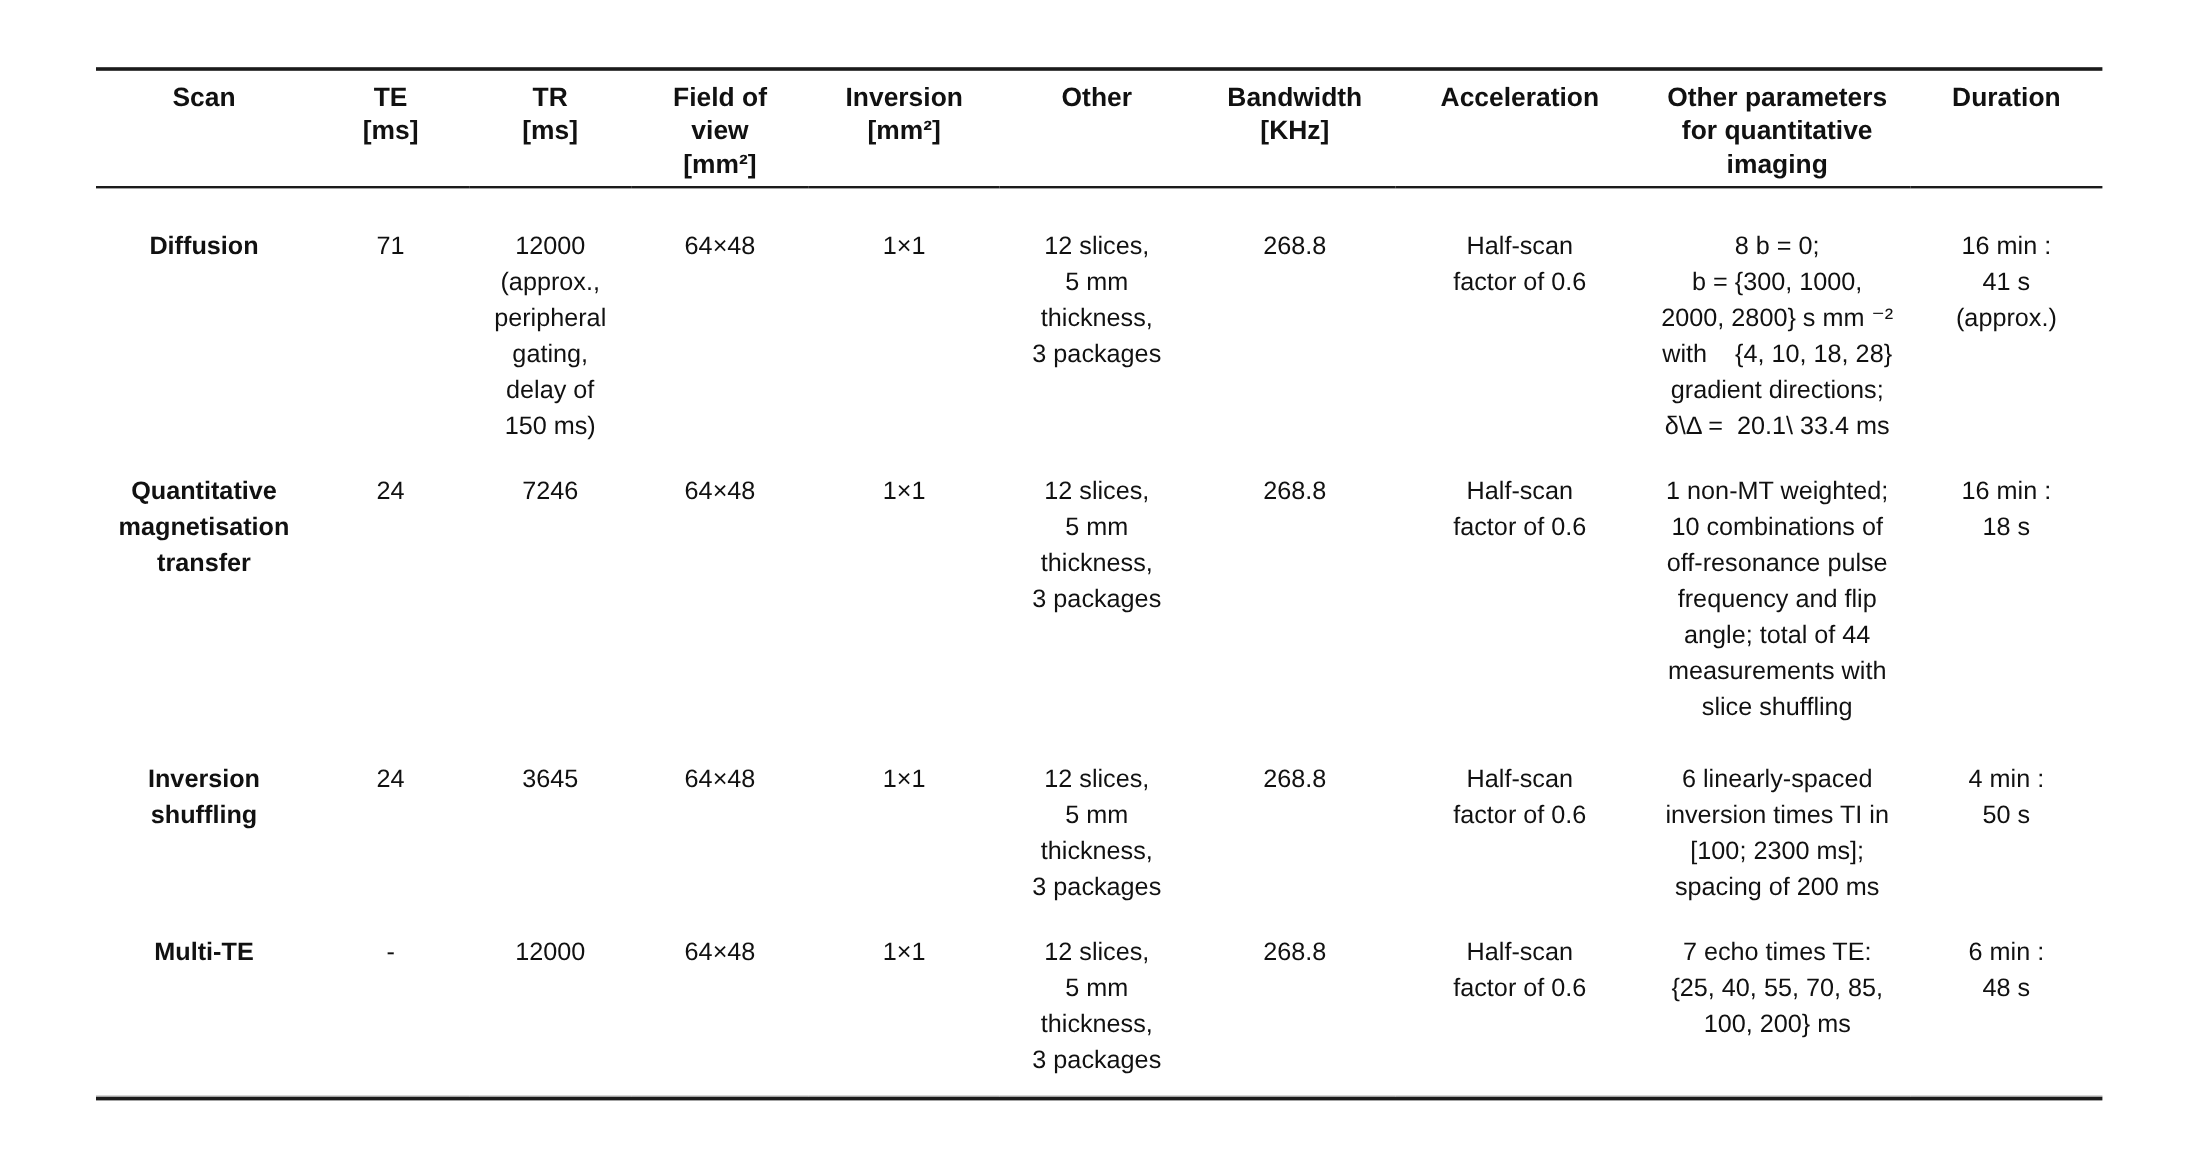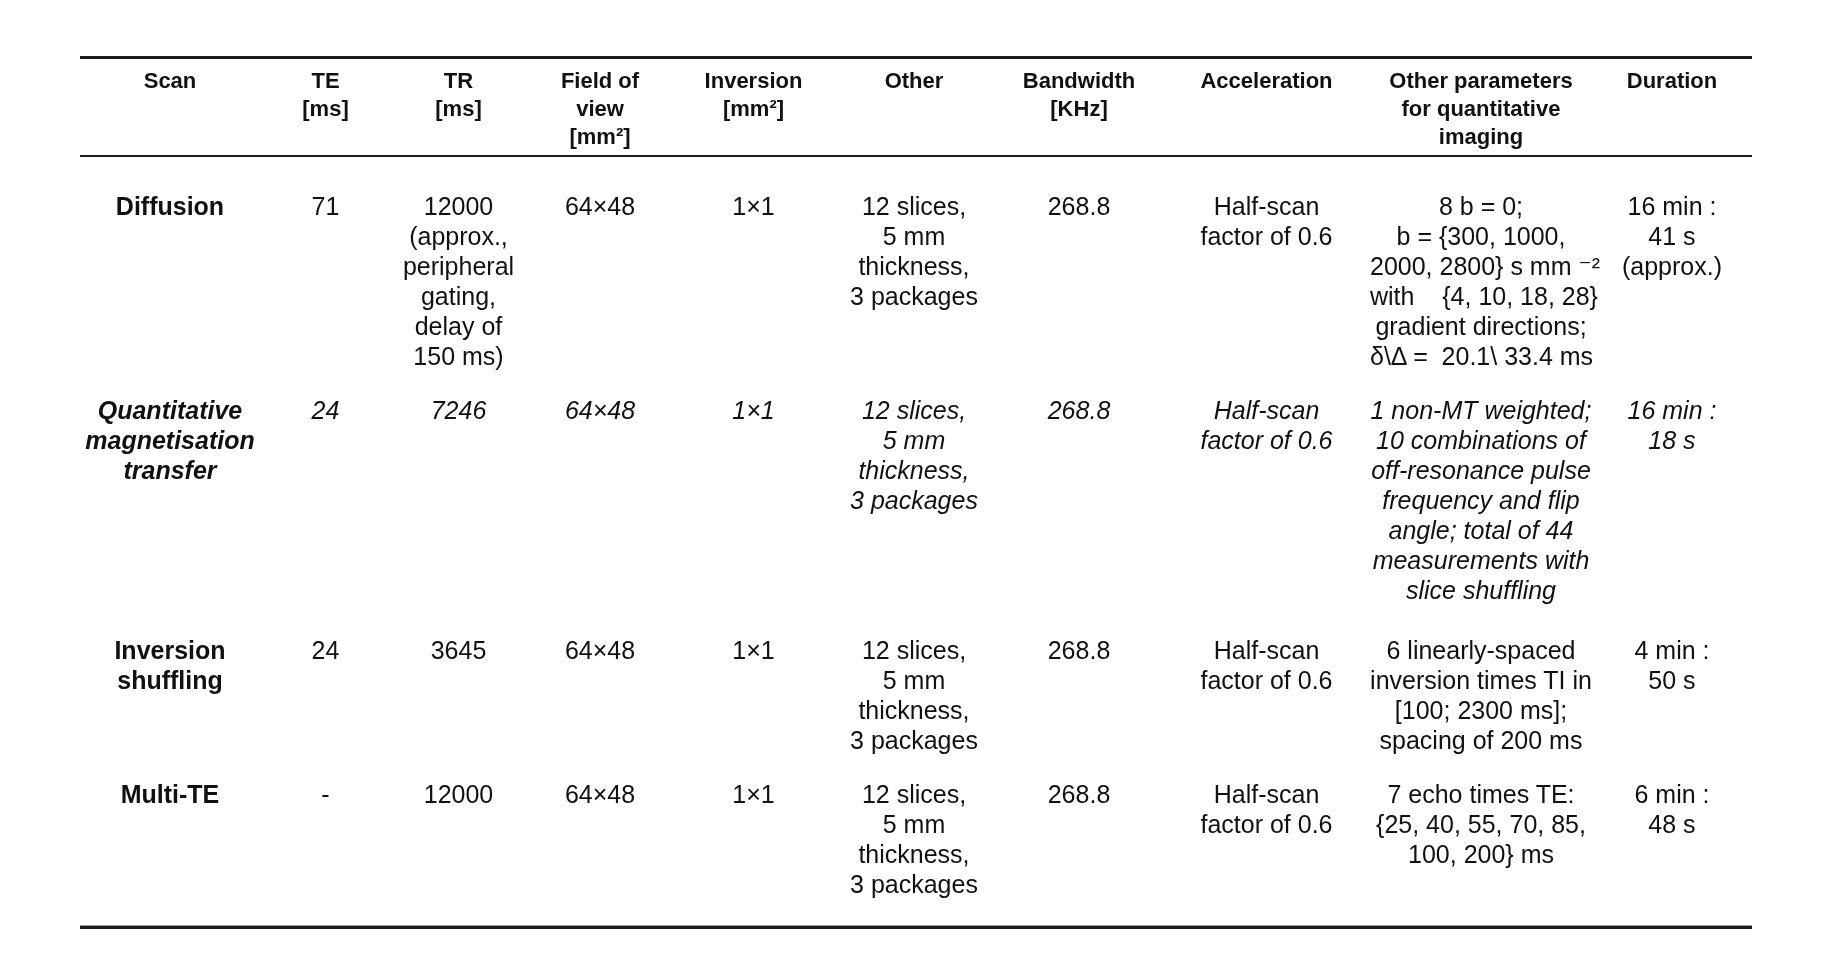--- a/index.html
+++ b/index.html
@@ -39,29 +39,29 @@
   }
   thead th {
     font-size: 22px;
     line-height: 28px;
     font-weight: bold;
     padding-top: 8px;
     padding-bottom: 4px;
     border-bottom: 2px solid #1b1b1b;
   }
   tbody td {
-    font-size: 25px;
+    font-size: 21px;
     line-height: 30px;
     font-weight: normal;
   }
   tbody td.scan-cell { font-weight: bold; }
   tr.r1 td { padding-top: 34px; }
-  tr.r2 td { padding-top: 24px; font-style: italic; }
+  tr.r2 td { padding-top: 24px; }
   tr.r3 td { padding-top: 30px; }
-  tr.r4 td { padding-top: 24px; padding-bottom: 26px; border-bottom: 1px solid #9a9a9a; }
+  tr.r4 td { padding-top: 24px; padding-bottom: 14px; border-bottom: 1px solid #9a9a9a; }
 
   
   col.c-scan  { width: 180px; }
   col.c-te    { width: 131px; }
   col.c-tr    { width: 135px; }
   col.c-fov   { width: 148px; }
   col.c-res   { width: 159px; }
   col.c-sl    { width: 162px; }
   col.c-bw    { width: 168px; }
   col.c-acc   { width: 207px; }

